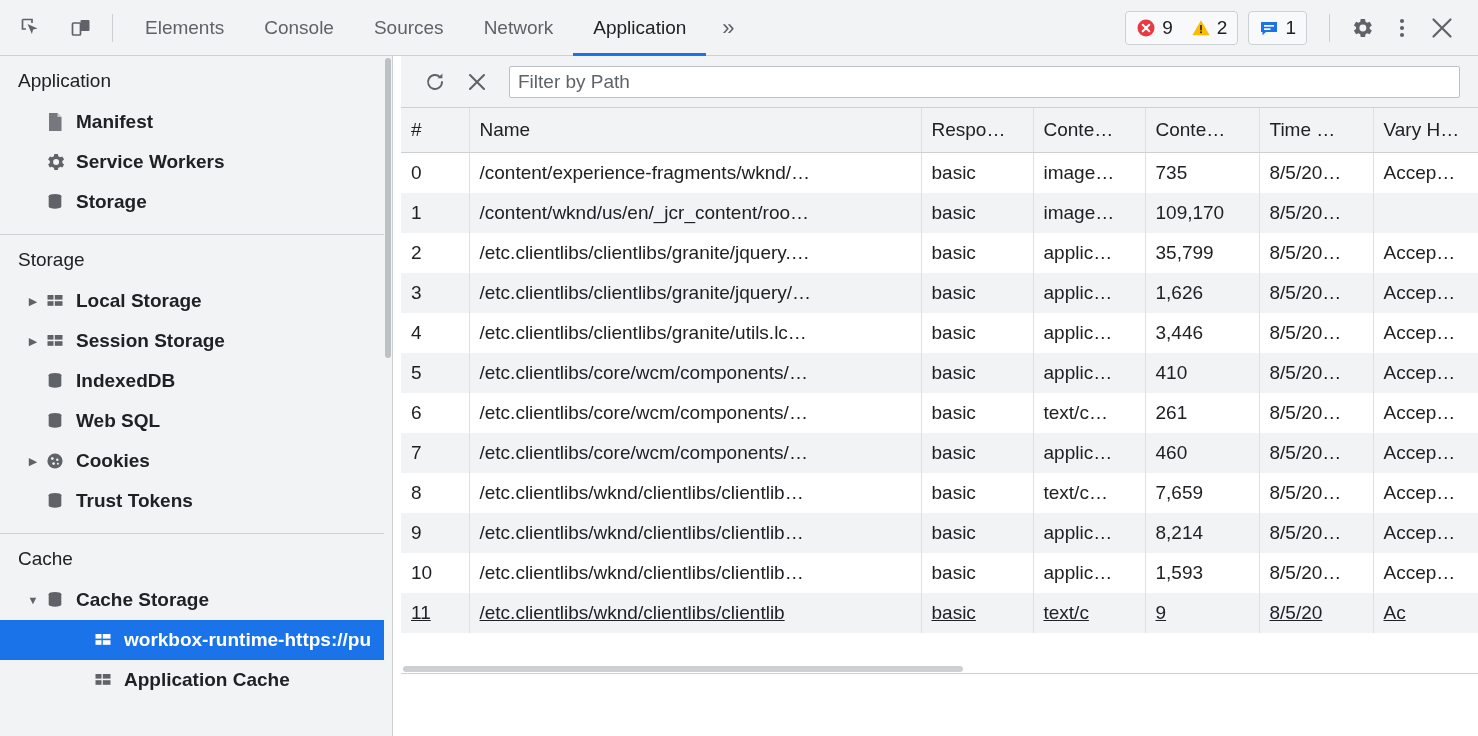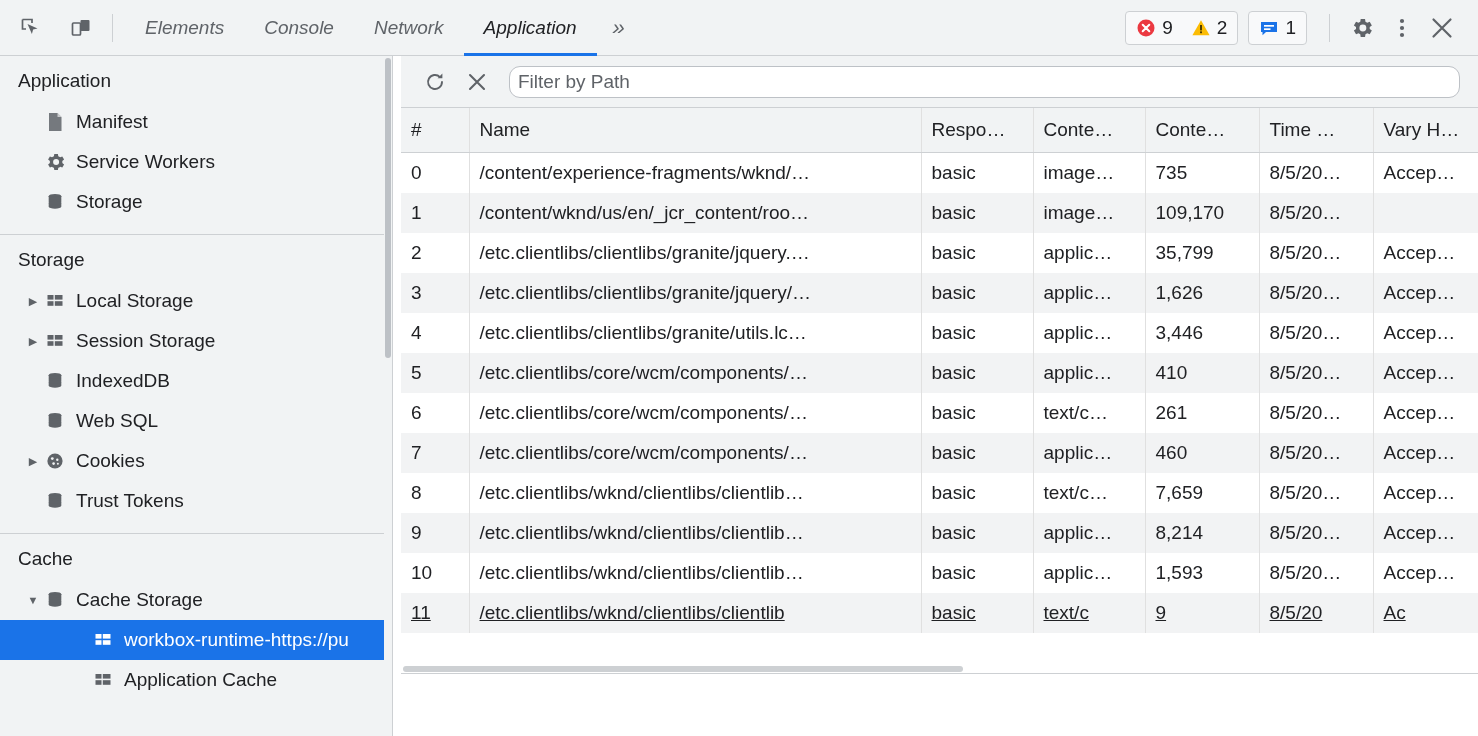--- a/index.html
+++ b/index.html
@@ -22,21 +22,21 @@
   }
   .tb-icons { display: flex; align-items: center; padding-left: 14px; gap: 16px; }
   .tb-btn {
     width: 34px; height: 34px;
     display: flex; align-items: center; justify-content: center;
     cursor: pointer; border-radius: 3px;
   }
   .tb-sep {
     width: 1px; height: 28px; background: #cdd0d3; margin: 0 12px 0 14px;
   }
-  .tabs { display: flex; align-items: flex-end; height: 56px; font-style: italic; }
+  .tabs { display: flex; align-items: flex-end; height: 56px; }
   .tab {
     display: flex; align-items: center; justify-content: center;
     padding: 0 20px; height: 56px;
     font-size: 19px; color: #5f6368; cursor: pointer;
     position: relative; white-space: nowrap;
   }
   .tab.active { color: #202124; }
   .tab.active::after {
     content: ""; position: absolute; left: 0; right: 0; bottom: 0;
     height: 3px; background: #1a73e8;
@@ -87,21 +87,21 @@
   .tree-item.selected { background: #1a73e8; color: #ffffff; }
   .twisty {
     width: 18px; min-width: 18px; display: flex; align-items: center;
     justify-content: center; color: #5f6368; font-size: 11px;
   }
   .twisty.empty { visibility: hidden; }
   .ticon {
     width: 26px; min-width: 26px; display: flex; align-items: center;
     justify-content: center; margin-right: 8px;
   }
-  .tlabel { overflow: hidden; text-overflow: clip; }
+  .tlabel { overflow: hidden; text-overflow: clip; font-weight: bold; }
   .sb-scrollbar {
     position: absolute; right: 0; top: 0; width: 8px; height: 680px;
     background: #f1f3f4;
   }
   .sb-thumb {
     position: absolute; right: 1px; top: 2px; width: 6px; height: 300px;
     background: #bdc1c6; border-radius: 3px;
   }
 
   
@@ -113,21 +113,21 @@
     height: 52px; background: #f1f3f4;
     border-bottom: 1px solid #cdd0d3;
     display: flex; align-items: center; padding: 0 18px 0 16px; gap: 6px;
   }
   .fb-btn {
     width: 36px; height: 36px; display: flex; align-items: center;
     justify-content: center; cursor: pointer; border-radius: 3px;
   }
   .filter-input {
     flex: 1; height: 32px; margin-left: 8px;
-    border: 1px solid #bdc1c6; border-radius: 11px;
+    border: 1px solid #bdc1c6; border-radius: 2px;
     background: #ffffff; padding: 0 8px; font-size: 19px;
     color: #202124; font-family: "Liberation Sans", sans-serif;
     outline: none;
   }
   .filter-input::placeholder { color: #5f6368; }
 
   
   .grid-wrap {
     position: relative; height: 566px; overflow: hidden;
     border-bottom: 1px solid #cdd0d3;
@@ -189,20 +189,23 @@
       </div>
     </div>
     <div class="tb-sep"></div>
 
     <div class="tabs">
       <div class="tab">
           <span>Elements</span>
         </div>
       <div class="tab">
           <span>Console</span>
+        </div>
+      <div class="tab">
+          <span>Sources</span>
         </div>
       <div class="tab">
           <span>Network</span>
         </div>
       <div class="tab active">
           <span>Application</span>
         </div>
       <div class="tab-more">
           <span>»</span>
         </div>

